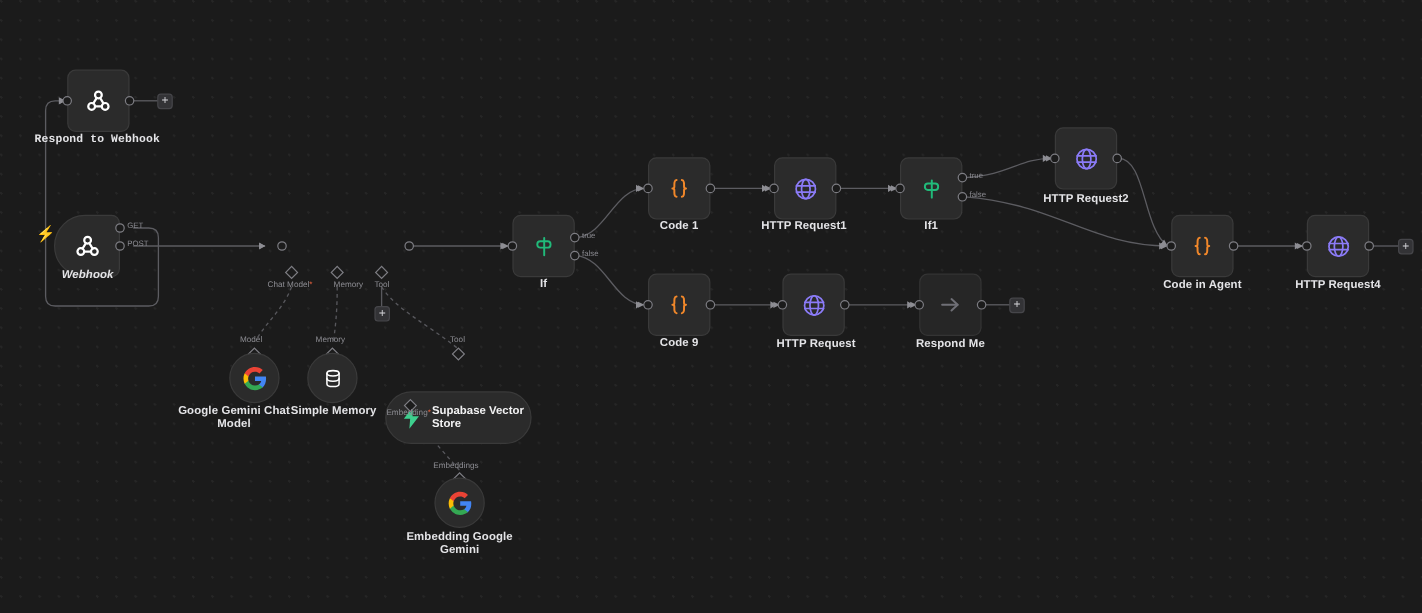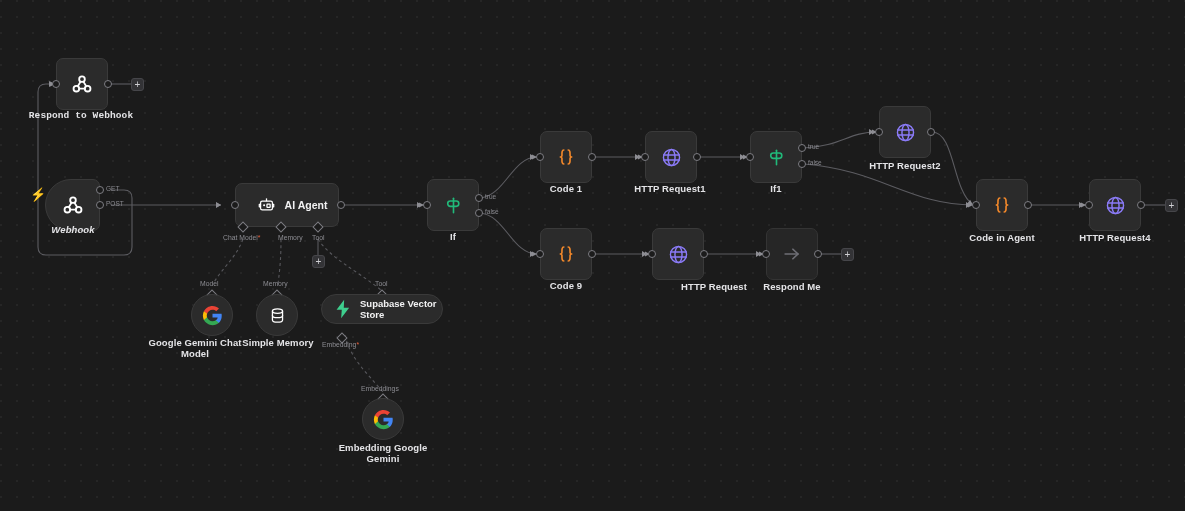--- a/index.html
+++ b/index.html
@@ -52,23 +52,24 @@
   .node.agent{
     width:104px;height:44px;
     padding-left:10px;
     gap:9px;
   }
   .agent-title{color:#f2f2f3;font-size:10.5px;font-weight:bold;}
 
   
   .node.pill{
     border-radius:22px;
-    width:122px;height:30px;
+    width:122px;height:44px;
     padding-left:12px;gap:8px;
     justify-content:flex-end;
+    margin-top:32px;
   }
   .pill-title{color:#f2f2f3;font-size:9.5px;font-weight:bold;line-height:11.5px;}
 
   
   .node.circ{
     width:42px;height:42px;border-radius:50%;
     background:#2b2b2b;border:1px solid #3a3a3a;
   }
 
   
@@ -196,33 +197,20 @@
       </svg>
     </span>
   </div>
   <div class="bolt" style="left:30px;top:188px;">⚡</div>
   <div class="port" style="left:96px;top:186px;"></div>
   <div class="port-label" style="left:106px;top:185px;">GET</div>
   <div class="port" style="left:96px;top:201px;"></div>
   <div class="port-label" style="left:106px;top:200px;">POST</div>
   <div class="node-label" style="left:23px;top:224px;width:100px;font-style:italic;">Webhook</div>
 
-  <div class="node agent" style="left:235px;top:183px;">
-    <span class="icn">
-      <svg width="19" height="19" viewBox="0 0 24 24" fill="none" stroke="#fff" stroke-width="1.6" stroke-linecap="round" stroke-linejoin="round">
-        <path d="M12 3.5 v2.4"></path>
-        <rect x="4.5" y="6.6" width="15" height="11" rx="2.2"></rect>
-        <circle cx="9" cy="11.6" r="1.3" fill="#fff" stroke="none"></circle>
-        <rect x="12.6" y="10.4" width="4" height="4" rx="0.6"></rect>
-        <path d="M4.5 10.5 h-1.6 v3.2 h1.6"></path>
-        <path d="M19.5 10.5 h1.6 v3.2 h-1.6"></path>
-      </svg>
-    </span>
-    <span class="agent-title">AI Agent</span>
-  </div>
   <div class="inarrow" style="left:216px;top:201.5px;"></div>
   <div class="port" style="left:231px;top:201px;"></div>
   <div class="port" style="left:337px;top:201px;"></div>
 
   <div class="diamond" style="left:239px;top:223px;"></div>
   <div class="sub-label" style="left:223px;top:234px;"><span>Chat Model</span><span class="req">*</span></div>
 
   <div class="diamond" style="left:277px;top:223px;"></div>
   <div class="sub-label" style="left:278px;top:234px;">Memory</div>
 
@@ -345,21 +333,21 @@
       <svg width="23" height="23" viewBox="0 0 24 24" fill="none" stroke="#8b7bf7" stroke-width="1.5" stroke-linecap="round">
         <circle cx="12" cy="12" r="8.4"></circle>
         <ellipse cx="12" cy="12" rx="3.7" ry="8.4"></ellipse>
         <path d="M3.8 9.3 h16.4 M3.8 14.7 h16.4"></path>
       </svg>
     </span>
   </div>
   <div class="port" style="left:648px;top:250px;"></div>
   <div class="inarrow" style="left:642px;top:250.5px;"></div>
   <div class="port" style="left:700px;top:250px;"></div>
-  <div class="node-label" style="left:668px;top:281px;width:92px;">HTTP Request</div>
+  <div class="node-label" style="left:634px;top:281px;width:92px;">HTTP Request</div>
 
   <div class="node sq" style="left:750px;top:131px;">
     <span class="icn">
       <svg width="23" height="23" viewBox="0 0 24 24" fill="none" stroke="#21ba7a" stroke-width="1.7" stroke-linecap="round" stroke-linejoin="round">
         <path d="M12 4.5 v15"></path>
         <rect x="6" y="7.3" width="11.5" height="5.6" rx="2.6"></rect>
       </svg>
     </span>
   </div>
   <div class="port" style="left:746px;top:153px;"></div>

